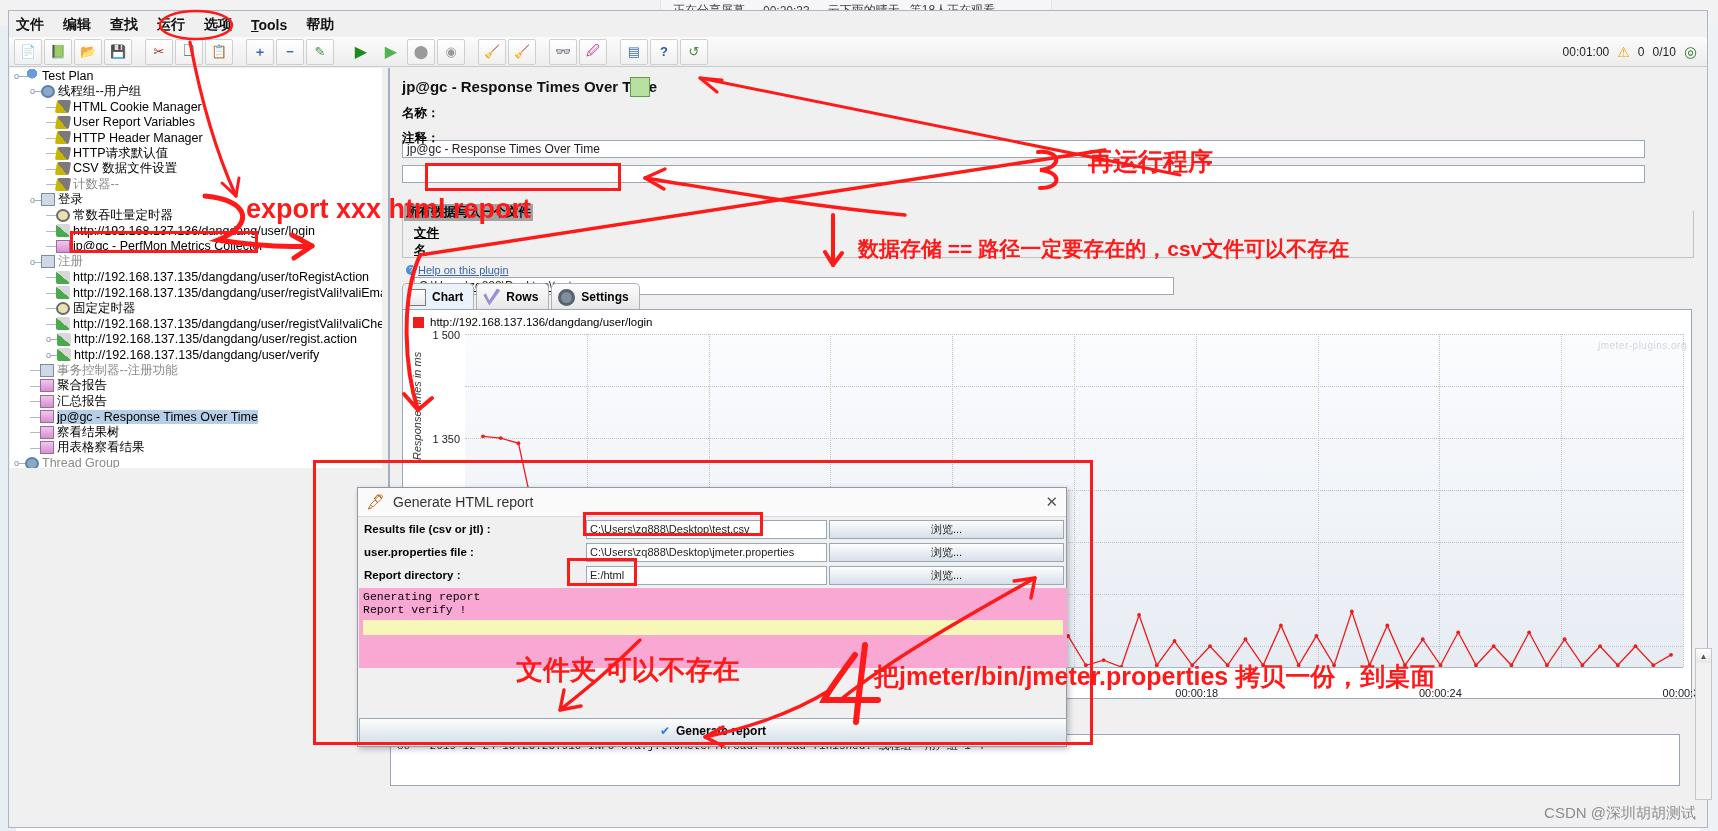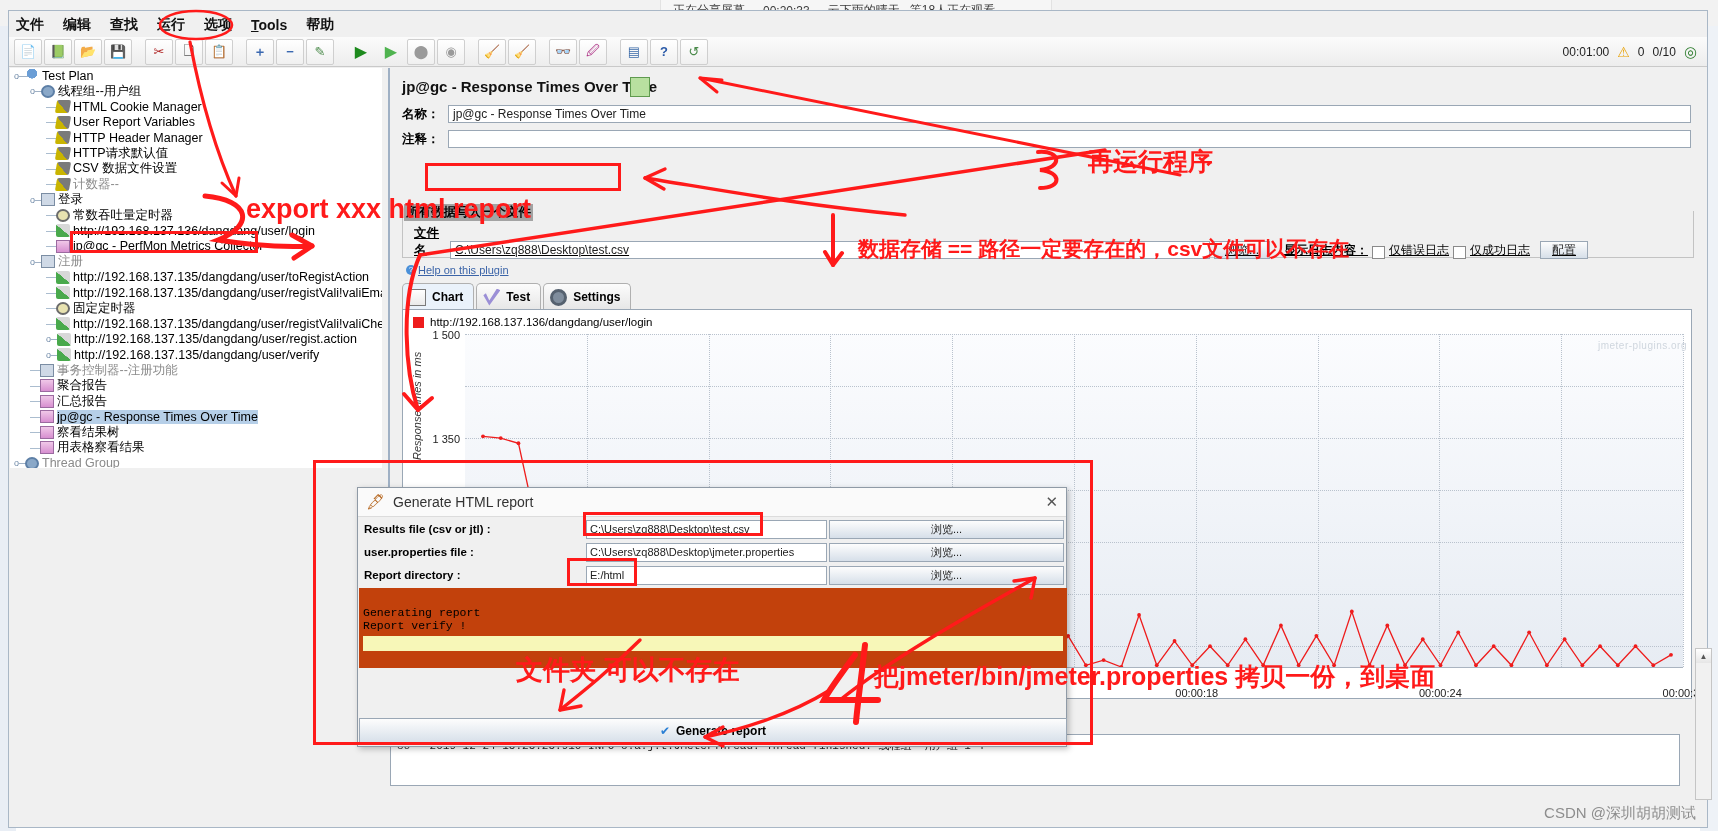--- a/index.html
+++ b/index.html
@@ -50,21 +50,21 @@
   .ico.chart{background:linear-gradient(#f0c8e8,#d78fd0);border:1px solid #9b6aa0;box-sizing:border-box;}
   .twisty{width:11px;text-align:center;color:#6c87a6;font-size:9px;flex:none;}
   .dash{width:10px;color:#9fb4c9;flex:none;text-align:center;}
   .grey{color:#8a8a8a;}
 
   
   .editor{position:absolute;left:388px;top:68px;width:1318px;height:660px;background:#f0f0f0;
           border-left:2px solid #9fb0c4;box-sizing:border-box;}
   .ed-title{position:absolute;left:12px;top:10px;font-size:15px;font-weight:bold;color:#111;}
   .ed-expand{position:absolute;left:240px;top:9px;width:18px;height:18px;background:#b8e0a0;border:1px solid #5f9a4f;}
-  .frow{position:absolute;left:12px;display:flex;align-items:flex-end;gap:4px;}
+  .frow{position:absolute;left:12px;display:flex;align-items:flex-start;gap:18px;flex-direction:column;}
   .frow .flab{font-weight:bold;font-size:12.5px;width:42px;}
   .finput{height:18px;border:1px solid #9aa7b5;background:#fff;font-size:12px;padding:1px 4px;box-sizing:border-box;
           display:flex;align-items:center;color:#222;}
   .grp{position:absolute;left:12px;top:143px;width:1290px;height:46px;border:1px solid #c3c3c3;border-top:none;}
   .grp-cap{position:absolute;left:14px;top:136px;font-weight:bold;font-size:12.5px;background:#a3a3a3;padding:0 2px;}
   .helplink{position:absolute;left:14px;top:196px;color:#3b64a8;font-size:11px;text-decoration:underline;}
   .helpdot{position:absolute;left:2px;top:1px;width:10px;height:10px;border-radius:50%;background:#4a90d9;color:#fff;
            font-size:8px;text-align:center;line-height:10px;}
 
   .tabs{position:absolute;left:12px;top:215px;display:flex;align-items:flex-end;gap:2px;}
@@ -106,22 +106,22 @@
   .dlg-title .feather{color:#b5651d;font-size:15px;}
   .dlg-title .t{font-size:14px;color:#333;}
   .dlg-close{margin-left:auto;font-size:15px;color:#555;}
   .drow{position:absolute;left:0;width:710px;height:22px;display:flex;align-items:center;}
   .drow .dl{width:228px;padding-left:6px;font-size:11.5px;font-weight:bold;box-sizing:border-box;}
   .drow .din{width:241px;height:19px;background:#fff;border:1px solid #9aa7b5;box-sizing:border-box;
              font-size:11px;display:flex;align-items:center;padding:0 3px;color:#222;}
   .drow .dbtn{width:235px;height:19px;margin-left:2px;background:linear-gradient(#fdfdfd,#d6dfe9);
               border:1px solid #9aa7b5;box-sizing:border-box;font-size:11px;display:flex;align-items:center;
               justify-content:center;color:#222;}
-  .dlog{position:absolute;left:1px;top:100px;width:708px;height:80px;background:#c2410c;
-        font-family:"Liberation Mono","DejaVu Sans Mono",monospace;font-size:11.5px;padding:18px 4px;box-sizing:border-box;}
+  .dlog{position:absolute;left:1px;top:100px;width:708px;height:80px;background:#f9a8d4;
+        font-family:"Liberation Mono","DejaVu Sans Mono",monospace;font-size:11.5px;padding:2px 4px;box-sizing:border-box;}
   .dlog .hl{background:#f7f7b8;height:15px;margin-top:4px;width:100%;}
   .dlg-foot{position:absolute;left:1px;bottom:2px;width:708px;height:26px;
             background:linear-gradient(#fdfdfd,#d6dfe9);border:1px solid #9aa7b5;box-sizing:border-box;
             display:flex;align-items:center;justify-content:center;gap:6px;font-size:12px;font-weight:bold;}
   .chk{width:11px;height:11px;border:1px solid #8a8a8a;background:#fff;display:inline-block;}
 
   
   .ann{position:absolute;left:0;top:0;width:1718px;height:831px;pointer-events:none;}
   .atext{position:absolute;color:#ff1a1a;font-weight:bold;white-space:nowrap;}
   .abox{position:absolute;border:3px solid #ff1a1a;box-sizing:border-box;}
@@ -355,21 +355,21 @@
     <span style="margin-left:14px">Help on this plugin</span>
   </div>
 
   <div class="tabs" id="tabs">
       <div class="tab active">
         <span class="ti chart"></span>
         <span>Chart</span>
       </div>
       <div class="tab">
         <span class="ti rows"></span>
-        <span>Test</span>
+        <span>Rows</span>
       </div>
       <div class="tab">
         <span class="ti gear"></span>
         <span>Settings</span>
       </div>
     </div>
 
   <div class="chartbox">
     <div class="legend">
       <span class="sw"></span>

